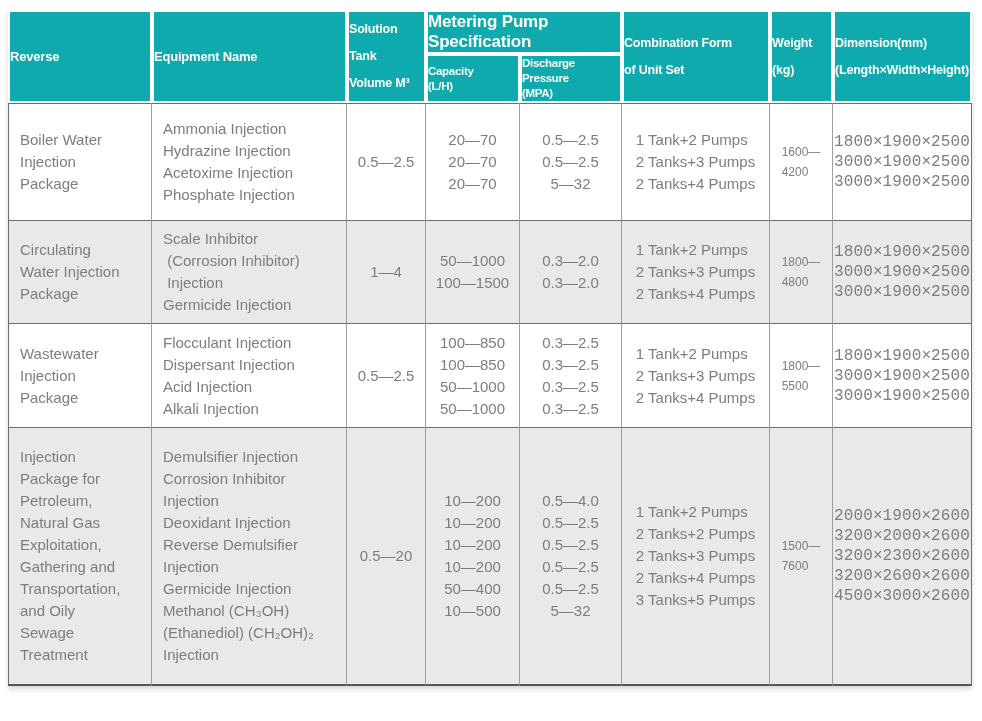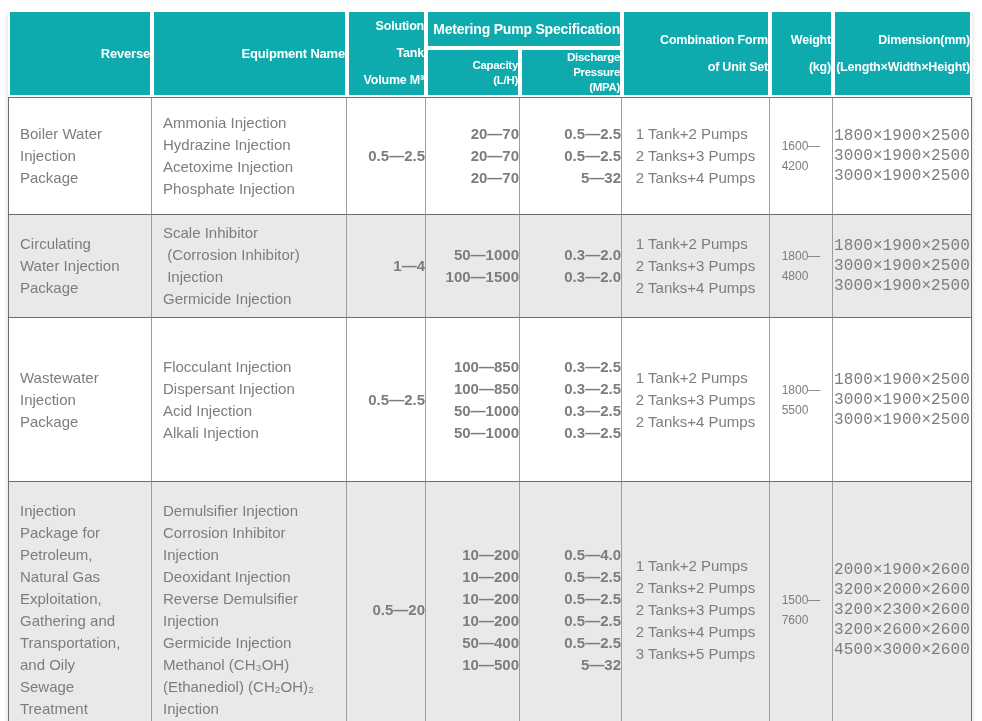--- a/index.html
+++ b/index.html
@@ -21,49 +21,49 @@
     border-collapse:separate;border-spacing:0;table-layout:fixed;
     width:964px;
     box-shadow:0 3px 5px rgba(0,0,0,0.16);
   }
   th,td{box-sizing:border-box;padding:0;overflow:hidden;}
   
   thead th{
     background:var(--header-bg);
     color:#fff;font-weight:700;
     border:2px solid #fff;
-    text-align:right;vertical-align:middle;
+    text-align:left;vertical-align:middle;
     font-size:13px;letter-spacing:-0.2px;
   }
   thead tr.hr1{height:38px;}
   thead tr.hr2{height:40px;}
   thead th .lines{white-space:pre-wrap;display:block;}
   th.tall .lines{line-height:27px;font-size:12.5px;}
   th.sub{font-size:11.5px;letter-spacing:-0.3px;}
   th.sub .lines{line-height:15px;}
-  th.span-head{font-size:14px;}
+  th.span-head{font-size:17px;}
   
   tbody td{
     border-right:1px solid var(--v-border);
     border-top:1px solid var(--h-border);
     vertical-align:middle;
     font-size:15px;
     background:transparent;
   }
   tbody td:first-child{border-left:1px solid var(--h-border);}
   tbody td:last-child{border-right:1px solid var(--h-border);}
   tbody tr:last-child td{border-bottom:2px solid var(--bottom-border);}
   tbody tr:nth-child(even){background:var(--row-alt);}
   tbody tr.r1{height:117px;}
   tbody tr.r2{height:103px;}
-  tbody tr.r3{height:164px;padding-left:38px;}
+  tbody tr.r3{height:104px;padding-left:38px;}
   tbody tr.r4{height:259px;}
   td .lines{white-space:pre-wrap;line-height:22px;display:block;}
   td.left{text-align:left;padding-left:11px;}
-  td.center{text-align:right;font-weight:bold;}
+  td.center{text-align:center;}
   td.blockcenter{text-align:center;}
   td.blockcenter .lines{display:inline-block;text-align:left;vertical-align:middle;}
   td.weight .lines{font-size:12px;line-height:20px;}
   td.dim .lines{font-size:16px;line-height:20px;letter-spacing:0.1px;font-family:Liberation Mono, monospace;}
 </style>
 </head>
 <body>
 
 <div class="page">
   <table class="spec">

